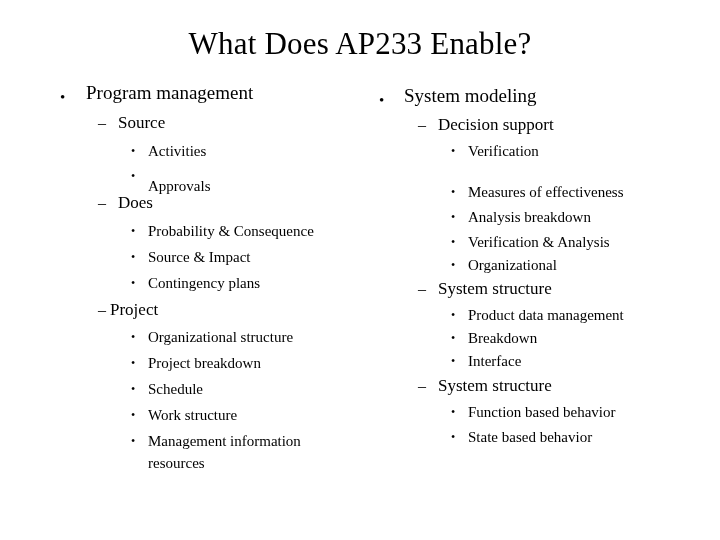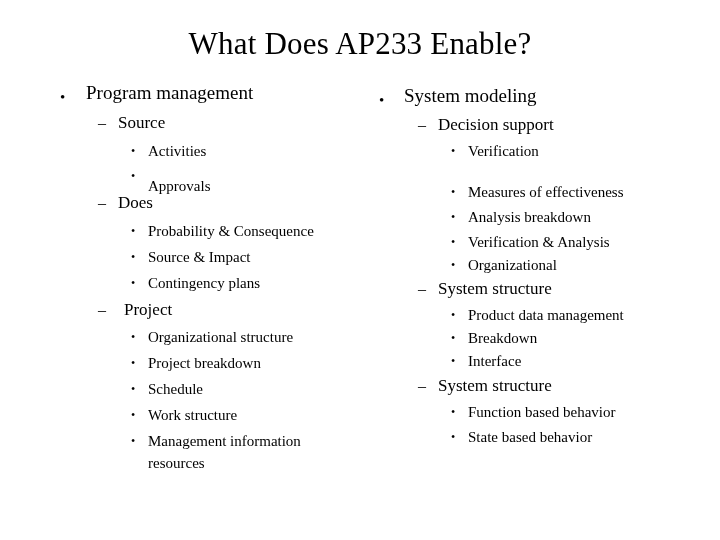--- a/index.html
+++ b/index.html
@@ -121,21 +121,21 @@
       <span class="marker" style="left:131px; top:0;">•</span>
       <span class="txt" style="left:148px; top:0;">Source &amp; Impact</span>
     </div>
     <div class="row lvl3" style="top:274px; left:0;">
       <span class="marker" style="left:131px; top:0;">•</span>
       <span class="txt" style="left:148px; top:0;">Contingency plans</span>
     </div>
 
     <div class="row lvl2" style="top:300px; left:0;">
       <span class="marker" style="left:98px; top:0;">–</span>
-      <span class="txt" style="left:124px; top:0;">Project</span>
+      <span class="txt" style="left:110px; top:0;">Project</span>
     </div>
     <div class="row lvl3" style="top:328px; left:0;">
       <span class="marker" style="left:131px; top:0;">•</span>
       <span class="txt" style="left:148px; top:0;">Organizational structure</span>
     </div>
     <div class="row lvl3" style="top:354px; left:0;">
       <span class="marker" style="left:131px; top:0;">•</span>
       <span class="txt" style="left:148px; top:0;">Project breakdown</span>
     </div>
     <div class="row lvl3" style="top:380px; left:0;">

